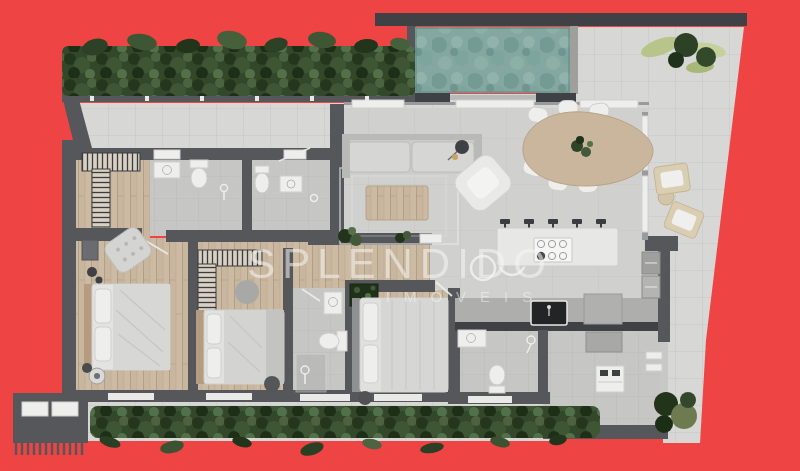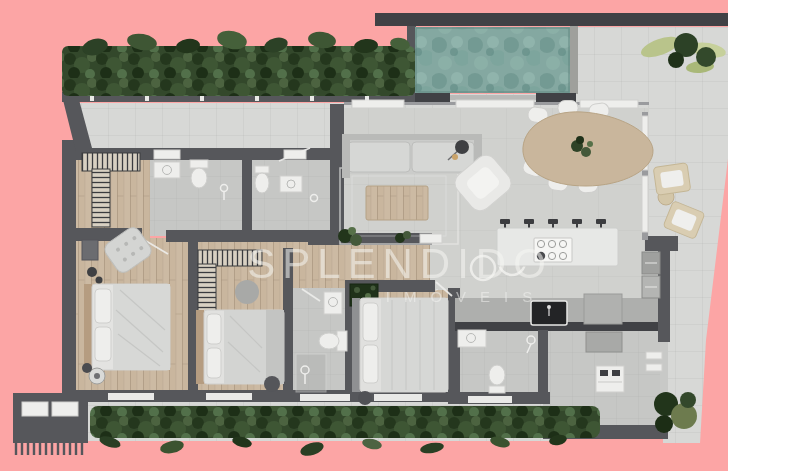--- a/index.html
+++ b/index.html
@@ -2,21 +2,21 @@
 <html style="--c-wall: #56575b; --c-wall-dark: #404145; --c-wood: #c9b69e; --c-wood-table: #c9b69c; --c-tile: #d7d8d6; --c-floor: #d0d1ce; --c-bath: #c6c7c5; --c-pool: #84a8a1; --c-pool-deep: #6d948d; --c-plant: #33482b; --c-plant-dark: #22351b; --c-plant-light: #b9c48b; --c-furn-white: #eeeeec; --c-furn-gray: #c7c8c6; --c-counter: #e7e8e6; --c-watermark: #f5f5f3;"><head>
 <meta charset="utf-8">
 <style>
   :root{
     --c-wall:#56575b; --c-wall-dark:#404145; --c-wood:#c9b69e; --c-wood-table:#c9b69c;
     --c-tile:#d7d8d6; --c-floor:#d0d1ce; --c-bath:#c6c7c5; --c-pool:#84a8a1; --c-pool-deep:#6d948d;
     --c-plant:#33482b; --c-plant-dark:#22351b; --c-plant-light:#b9c48b;
     --c-furn-white:#eeeeec; --c-furn-gray:#c7c8c6; --c-counter:#e7e8e6; --c-watermark:#f5f5f3;
   }
   html,body{margin:0;padding:0;background:#ffffff;}
-  .stage{position:relative;width:728px;height:471px;background:#fca5a5;overflow:hidden;
+  .stage{position:relative;width:800px;height:471px;background:#ef4444;overflow:hidden;
          font-family:"Liberation Sans",sans-serif;}
   svg{display:block;}
   .wall{fill:var(--c-wall);} .wallD{fill:var(--c-wall-dark);}
   .white{fill:var(--c-furn-white);stroke:#cfcfcd;stroke-width:1;}
   .woodF{fill:url(#wood);} .tileF{fill:url(#tile);} .tileIn{fill:url(#tileIn);} .bathF{fill:url(#bathTile);}
   .waterF{fill:url(#water);} .leafF{fill:url(#leaf);}
   .wm1{font-size:42px;letter-spacing:7px;fill:var(--c-watermark);fill-opacity:.55;}
   .wm2{font-size:15px;letter-spacing:14px;fill:var(--c-watermark);fill-opacity:.5;}
   .swing{stroke:#eeeeec;stroke-width:1.8;opacity:.9;}
   .thr{fill:#f1f1ef;opacity:.95;}

